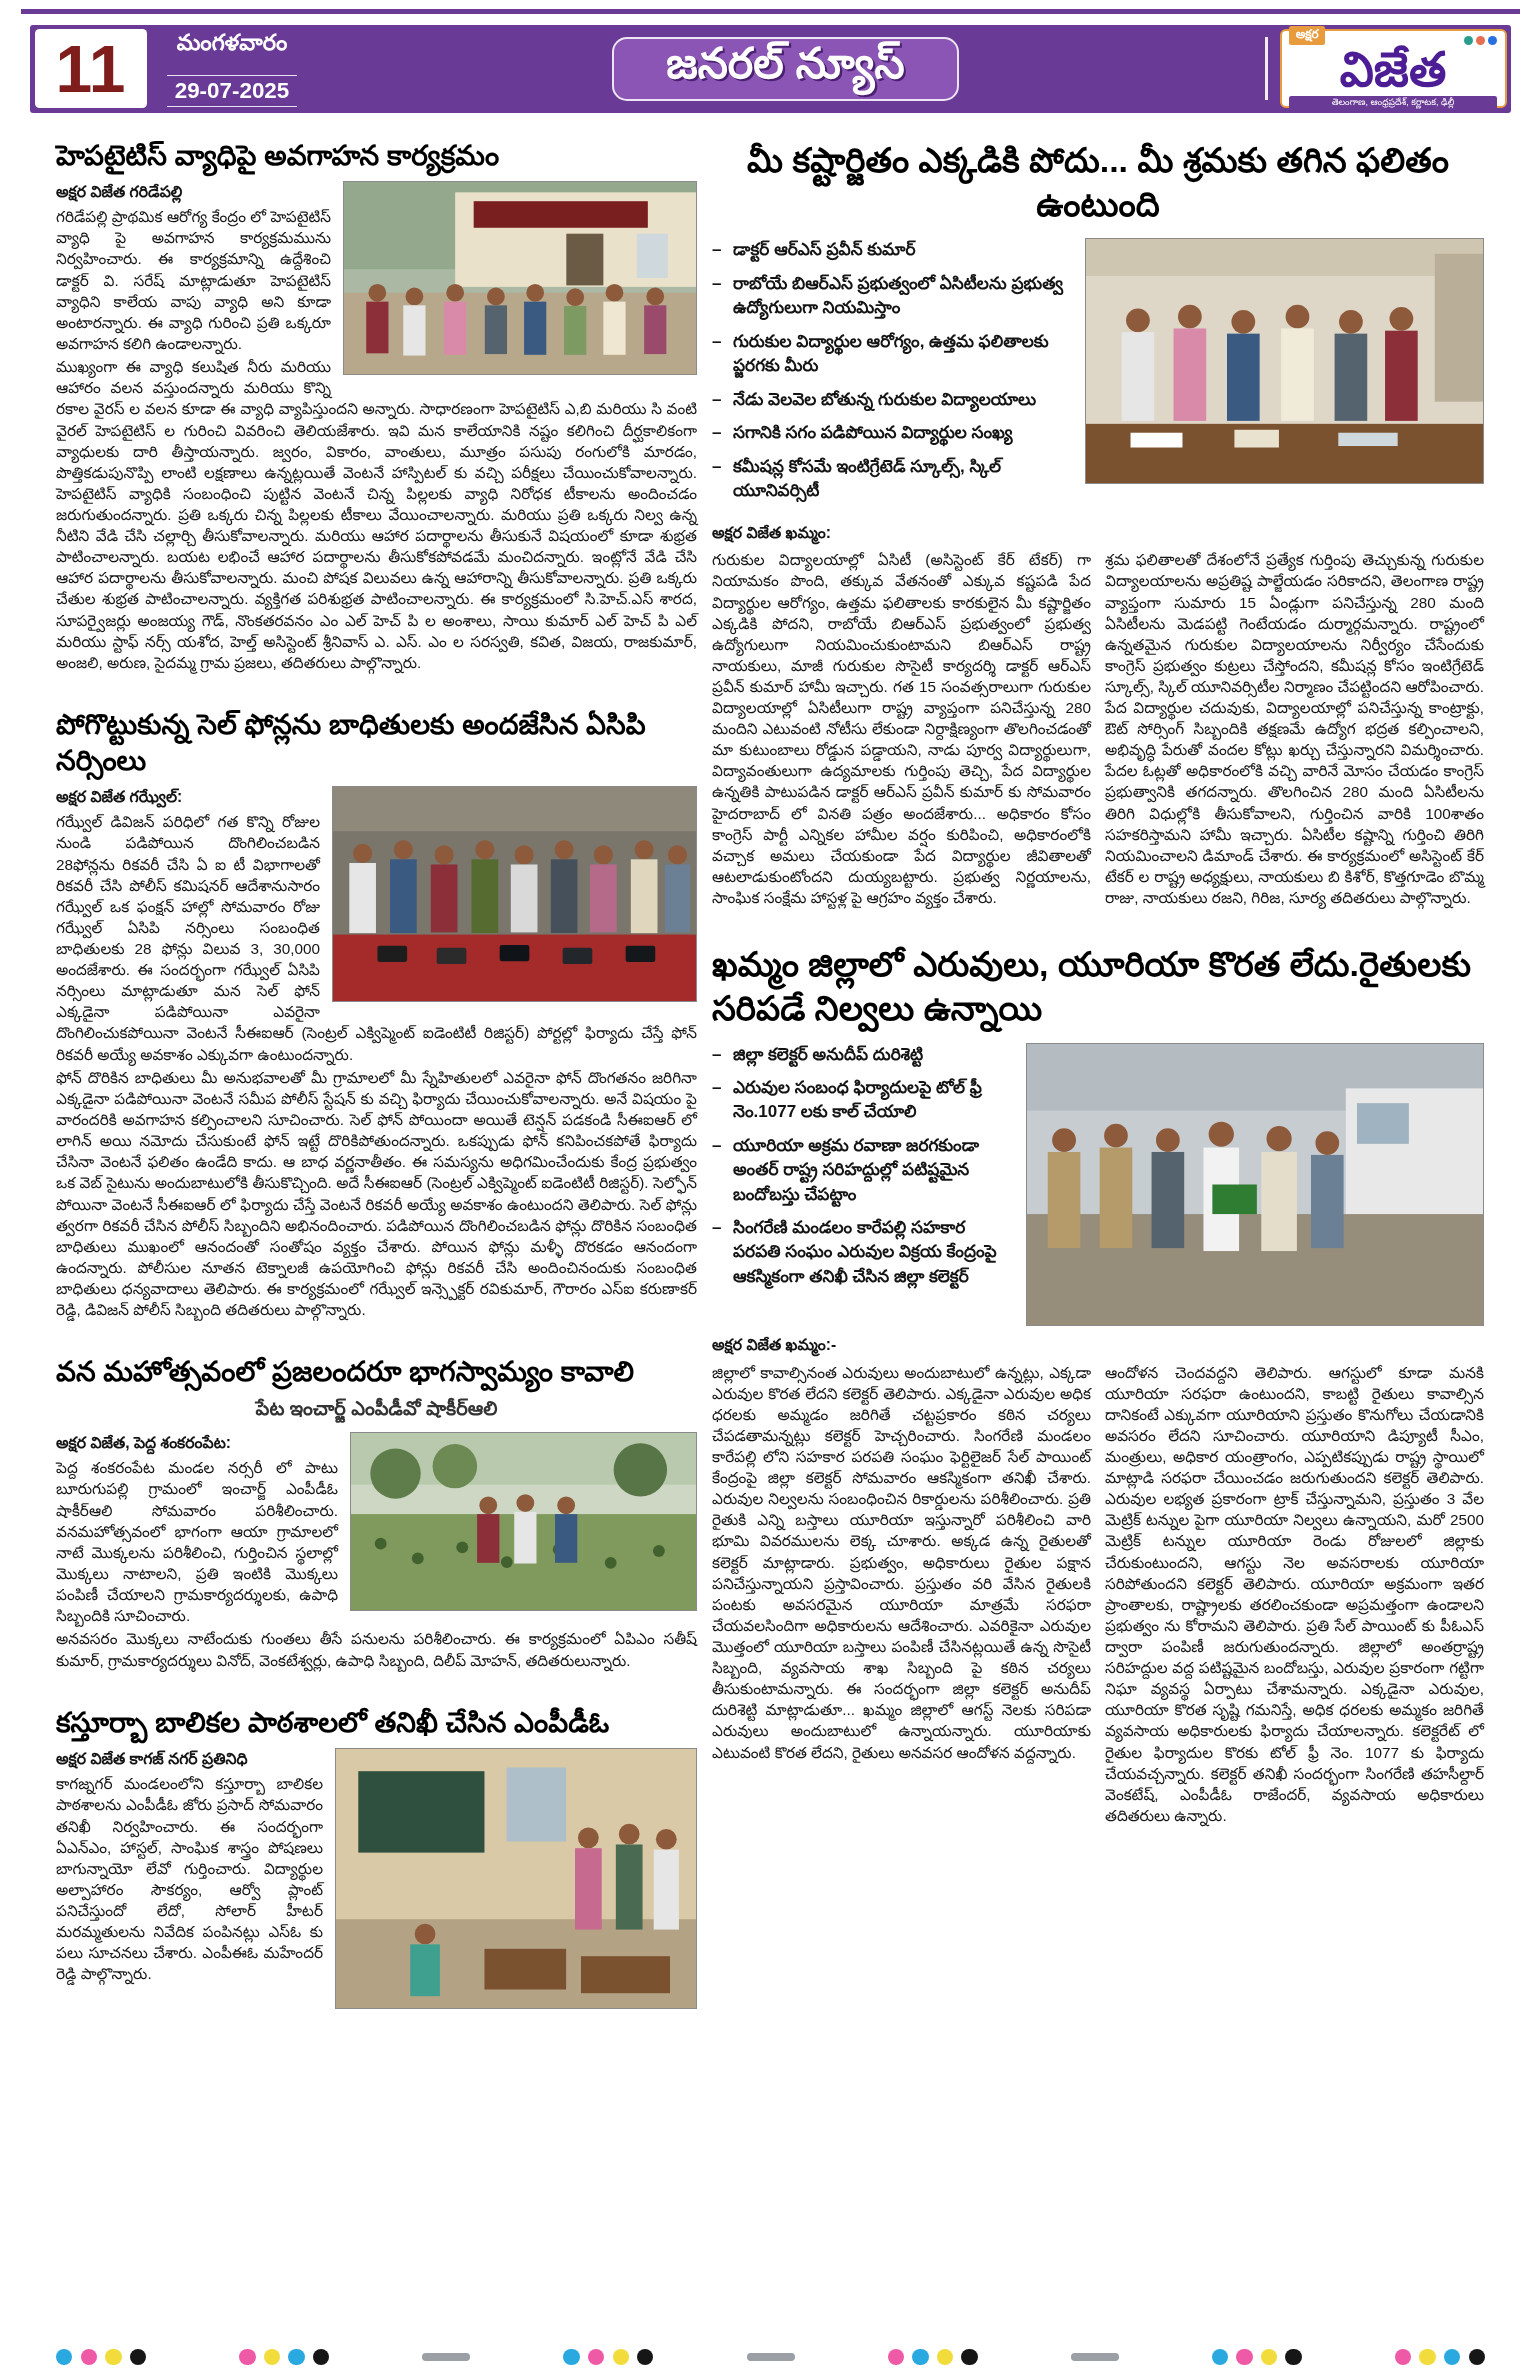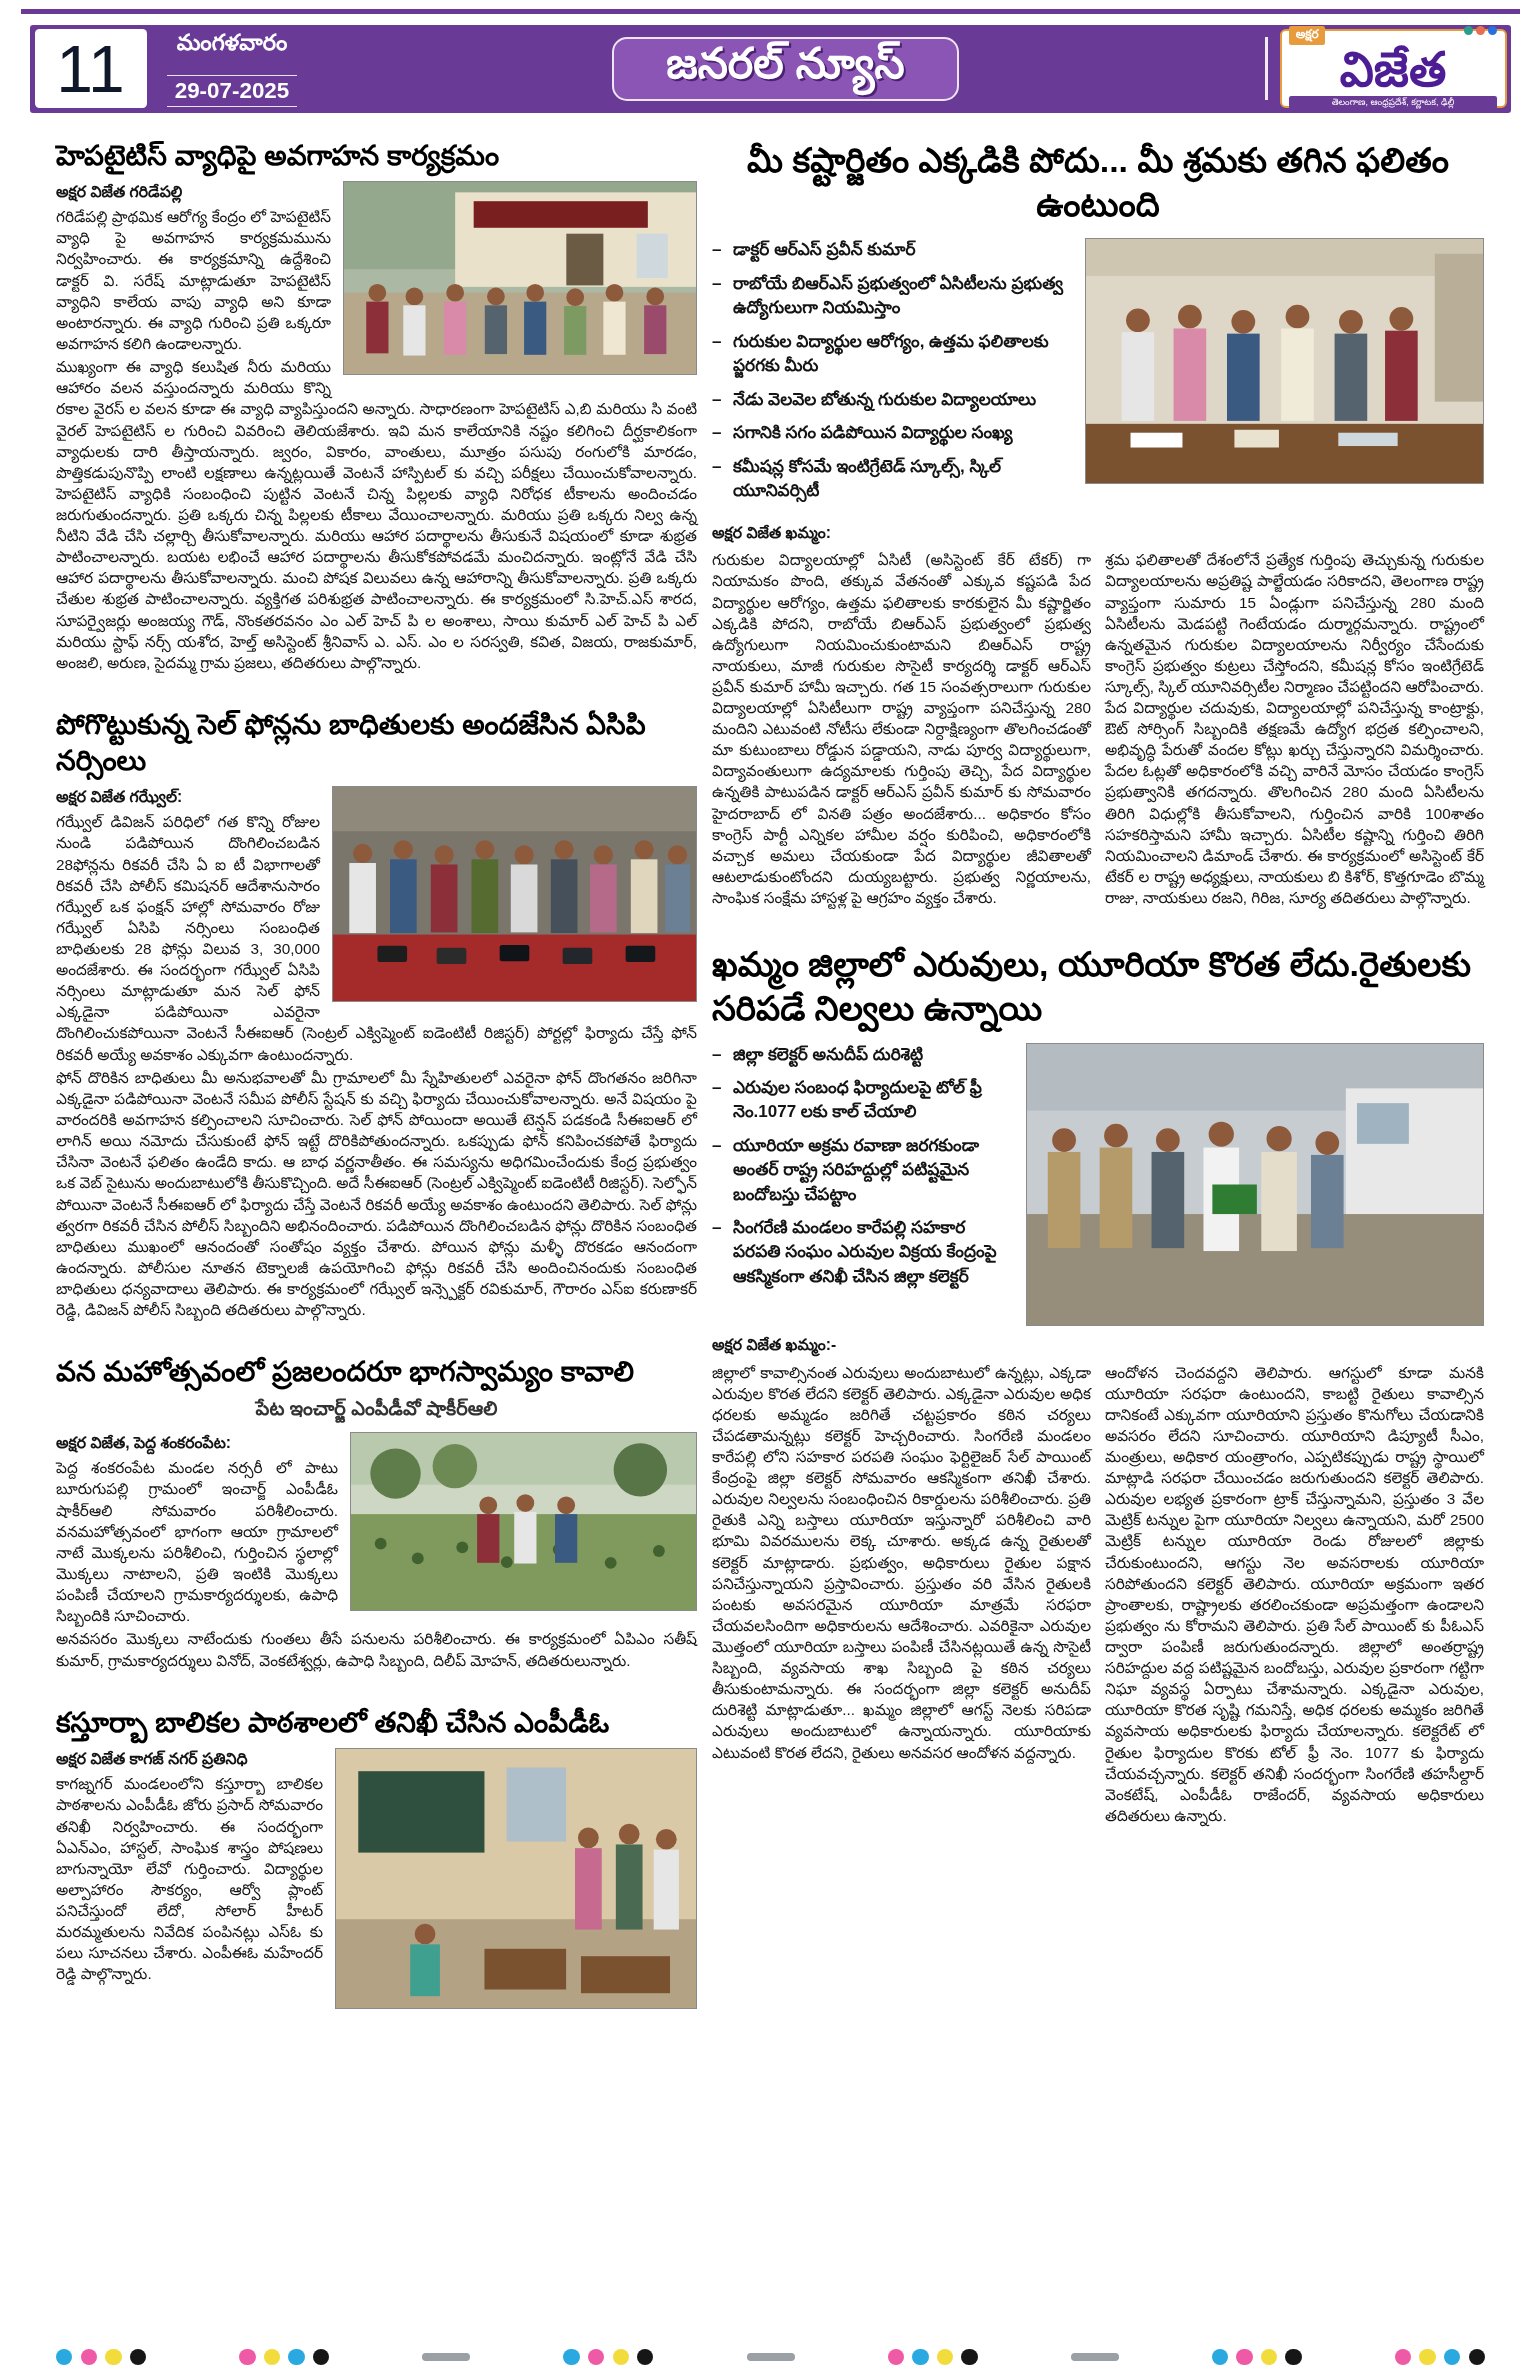--- a/index.html
+++ b/index.html
@@ -11,21 +11,21 @@
   }
   
   .top-rule { height:5.2px; background:#6a3b96; margin:9px 21px 0 21px; }
   .header {
     margin:10.4px 30px 0 30px; height:88px; background:#6a3b96;
     display:flex; align-items:stretch; border-radius:3px; padding:4.5px;
   }
   .page-num {
     width:112px; background:#ffffff; border-radius:4.5px;
     display:flex; align-items:center; justify-content:center;
-    font-size:66px; font-weight:normal; color:#0f172a;
+    font-size:66px; font-weight:bold; color:#7f1d1d;
   }
   .date-block {
     width:171px; color:#fff; display:flex; flex-direction:column;
     align-items:center; justify-content:center; gap:14px; padding:0 7.5px;
   }
   .date-day { font-size:22.4px; font-weight:bold; }
   .date-val {
     font-size:22.4px; font-weight:bold; padding:2.2px 7.5px;
     border-top:1.5px solid rgba(255,255,255,.85);
     border-bottom:1.5px solid rgba(255,255,255,.85);
@@ -34,21 +34,21 @@
   .section-pill {
     background:#8a55b5; border:2.2px solid rgba(255,255,255,.85); border-radius:15px;
     padding:0 52px; font-size:43px; font-weight:bold; color:#ffffff;
     text-shadow:2.2px 2.2px 0 #4a2070; white-space:nowrap;
   }
   .header-sep { width:2.2px; background:rgba(255,255,255,.9); height:63px; align-self:center; margin:0 12px; }
   .masthead {
     width:227px; background:#ffffff; border:2.2px solid #e89b3c; border-radius:6px;
     display:flex; flex-direction:column; justify-content:center; padding:3px 7.5px; gap:1.5px;
   }
-  .m-top { display:flex; justify-content:space-between; align-items:flex-start;gap:28px; }
+  .m-top { display:flex; justify-content:space-between; align-items:flex-end;gap:28px; }
   .m-akshara { background:#e89b3c; color:#fff; font-size:12px; font-weight:bold; padding:0.7px 6.7px; border-radius:2.2px; }
   .m-emblem { display:flex; gap:3px; }
   .m-emblem i { width:9px; height:9px; border-radius:50%; display:inline-block; }
   .m-emblem .e1{background:#2a9d8f}.m-emblem .e2{background:#e76f51}.m-emblem .e3{background:#2a6fe0}
   .m-name { font-size:48px; font-weight:800; color:#4c1d95; line-height:1.0; text-align:center; }
   .m-strip { background:#6a3b96; color:#fff; font-size:9px; text-align:center; border-radius:2.2px; padding:1.5px 3px; }
   
   .content { display:flex; gap:15px; padding:25px 57px 0 56px; }
   .col-left { width:641px; flex:none; }
   .col-right { flex:1; }

